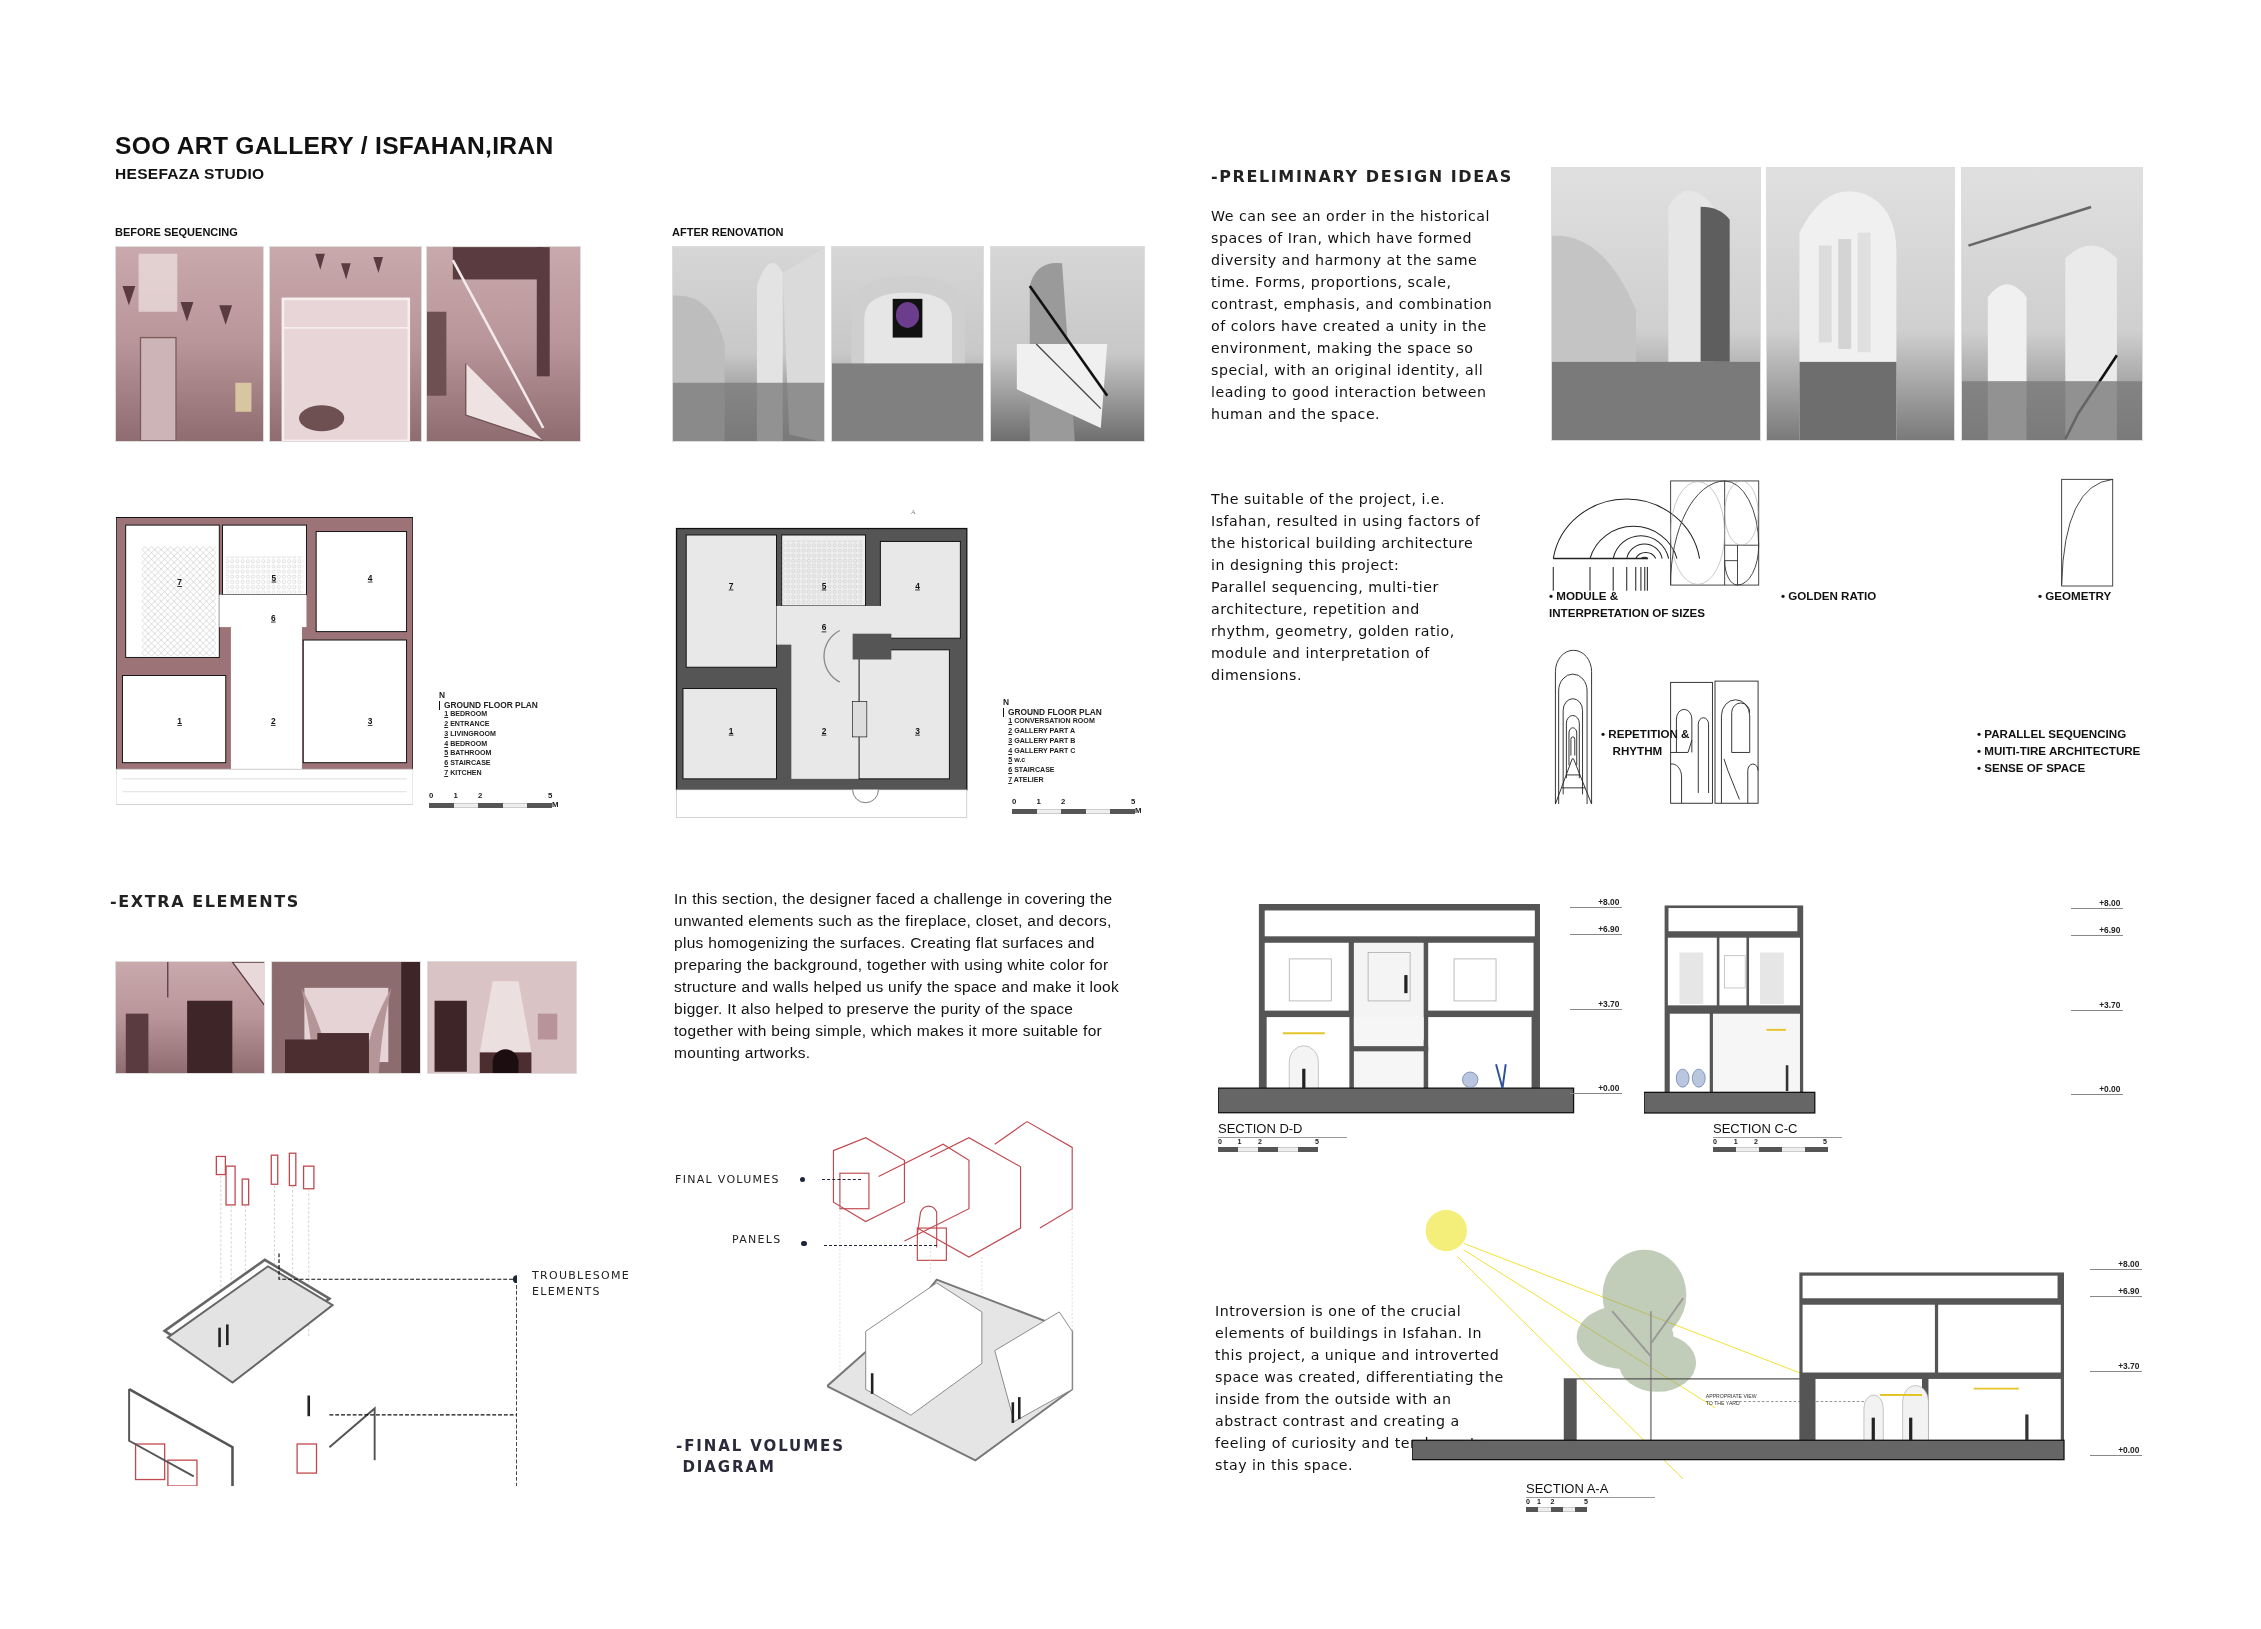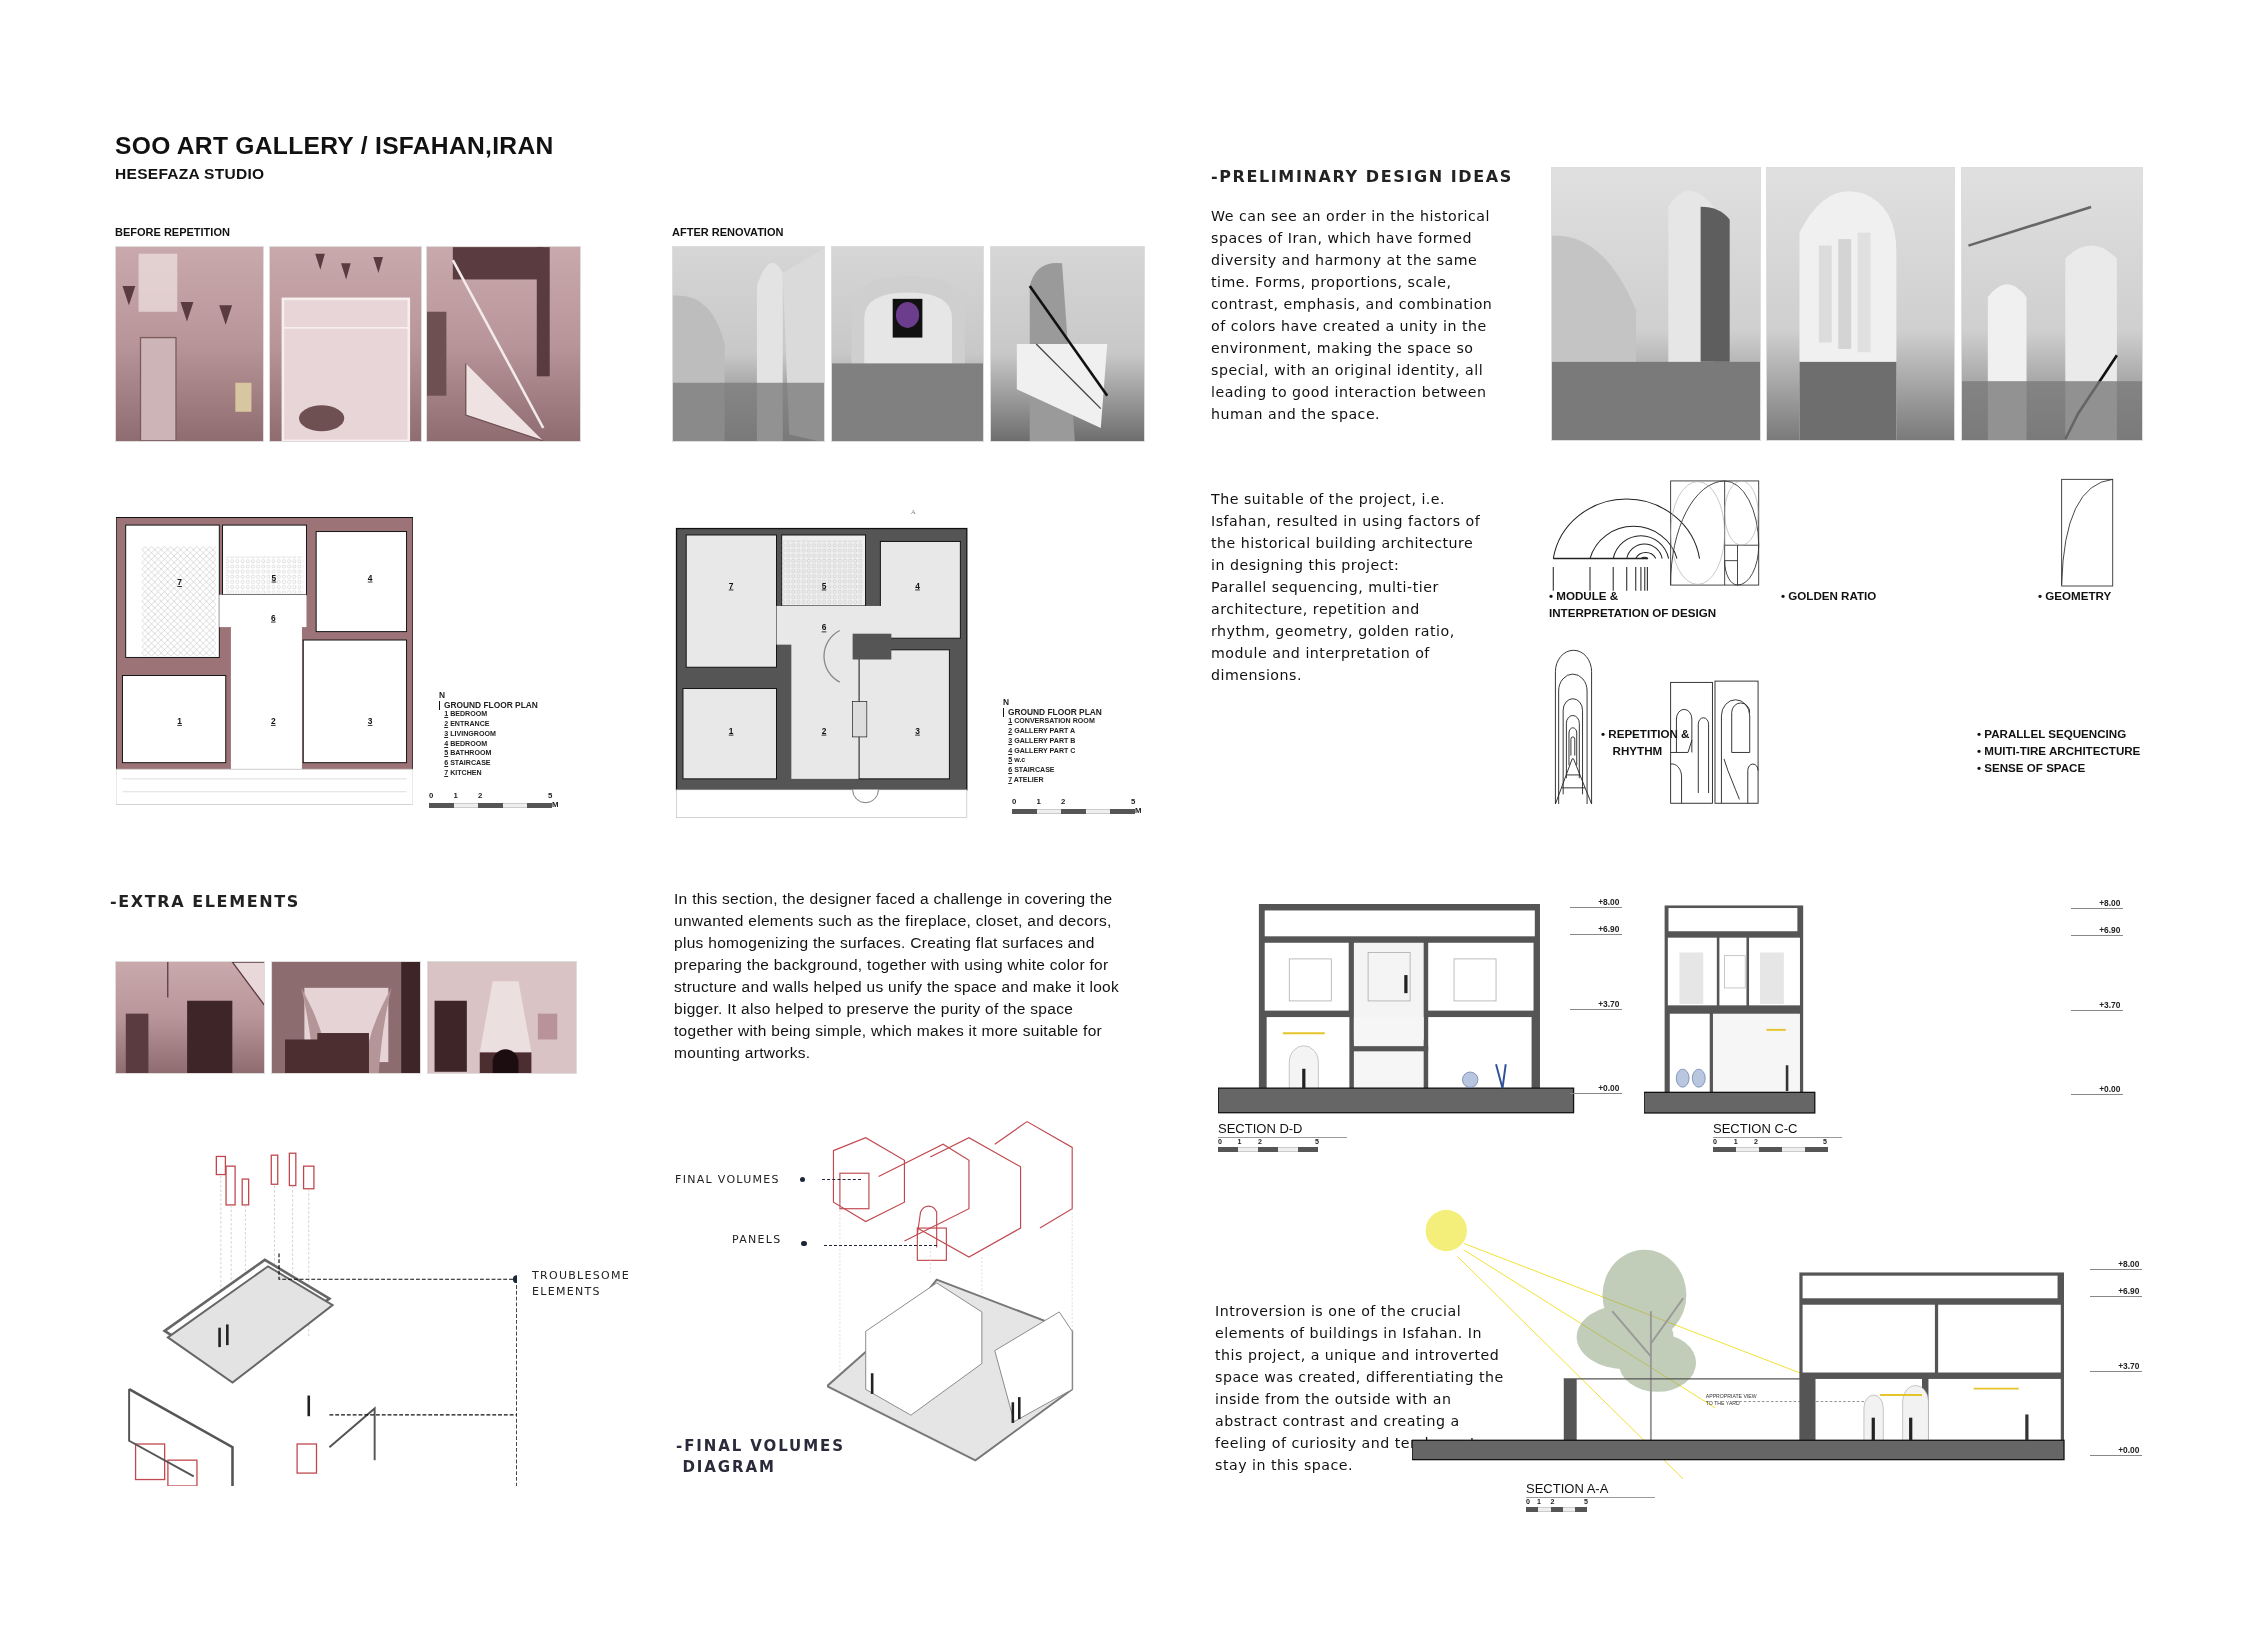--- a/index.html
+++ b/index.html
@@ -31,21 +31,21 @@
   .axo-label { font-family: "DejaVu Sans", sans-serif; font-size: 11px; letter-spacing: 1.3px; color: #222; gap: 16px; }
   .axo-heading { font-family: "DejaVu Sans", sans-serif; font-size: 15px; font-weight: 700; letter-spacing: 1.9px; color: #2a2a3a; line-height: 20.7px; }
   svg { display: block; }
 </style>
 </head>
 <body>
 
 <div class="abs title" style="left:115px; top:132px;">SOO ART GALLERY / ISFAHAN,IRAN</div>
 <div class="abs subtitle" style="left:115px; top:165px;">HESEFAZA STUDIO</div>
 
-<div class="abs label-sm" style="left:115px; top:226px;">BEFORE REPETITION</div>
+<div class="abs label-sm" style="left:115px; top:226px;">BEFORE SEQUENCING</div>
 <div class="abs photo before" style="left:115px; top:246px; width:149px; height:196px;">
   <svg width="149" height="196" viewBox="0 0 231 303">
     <rect x="35" y="10" width="60" height="90" fill="#efe2e3" opacity="0.7"></rect>
     <rect x="38" y="140" width="55" height="160" fill="#cdb4b6" stroke="#7c5b5f" stroke-width="2"></rect>
     <polygon points="10,60 30,60 20,90" fill="#5a3b3f"></polygon>
     <polygon points="100,85 120,85 110,115" fill="#5a3b3f"></polygon>
     <polygon points="160,90 180,90 170,120" fill="#5a3b3f"></polygon>
     <rect x="185" y="210" width="25" height="45" fill="#d8c6a0"></rect>
   </svg>
 </div>
@@ -280,21 +280,21 @@
         <line x1="117" y1="138" x2="117" y2="175"></line>
       <line x1="131" y1="138" x2="131" y2="175"></line>
         <line x1="139" y1="138" x2="139" y2="175"></line>
       <line x1="145" y1="138" x2="145" y2="175"></line>
         <line x1="149" y1="138" x2="149" y2="175"></line>
     </g>
   </svg>
 </div>
 <div class="abs diagram-label" style="left:1549px; top:587px;">
   <div>• MODULE &amp;</div>
-  <div>INTERPRETATION OF DESIGN</div>
+  <div>INTERPRETATION OF SIZES</div>
 </div>
 
 <div class="abs" style="left:1670px; top:478px; width:90px; height:110px;">
   <svg width="90" height="110" viewBox="0 0 140 170">
     <g fill="none" stroke="#333" stroke-width="1.4">
       <rect x="1" y="4" width="137" height="162"></rect>
       <line x1="85" y1="4" x2="85" y2="166"></line>
       <line x1="85" y1="104" x2="138" y2="104"></line>
       <line x1="105" y1="104" x2="105" y2="166"></line>
       <line x1="85" y1="128" x2="105" y2="128"></line>

